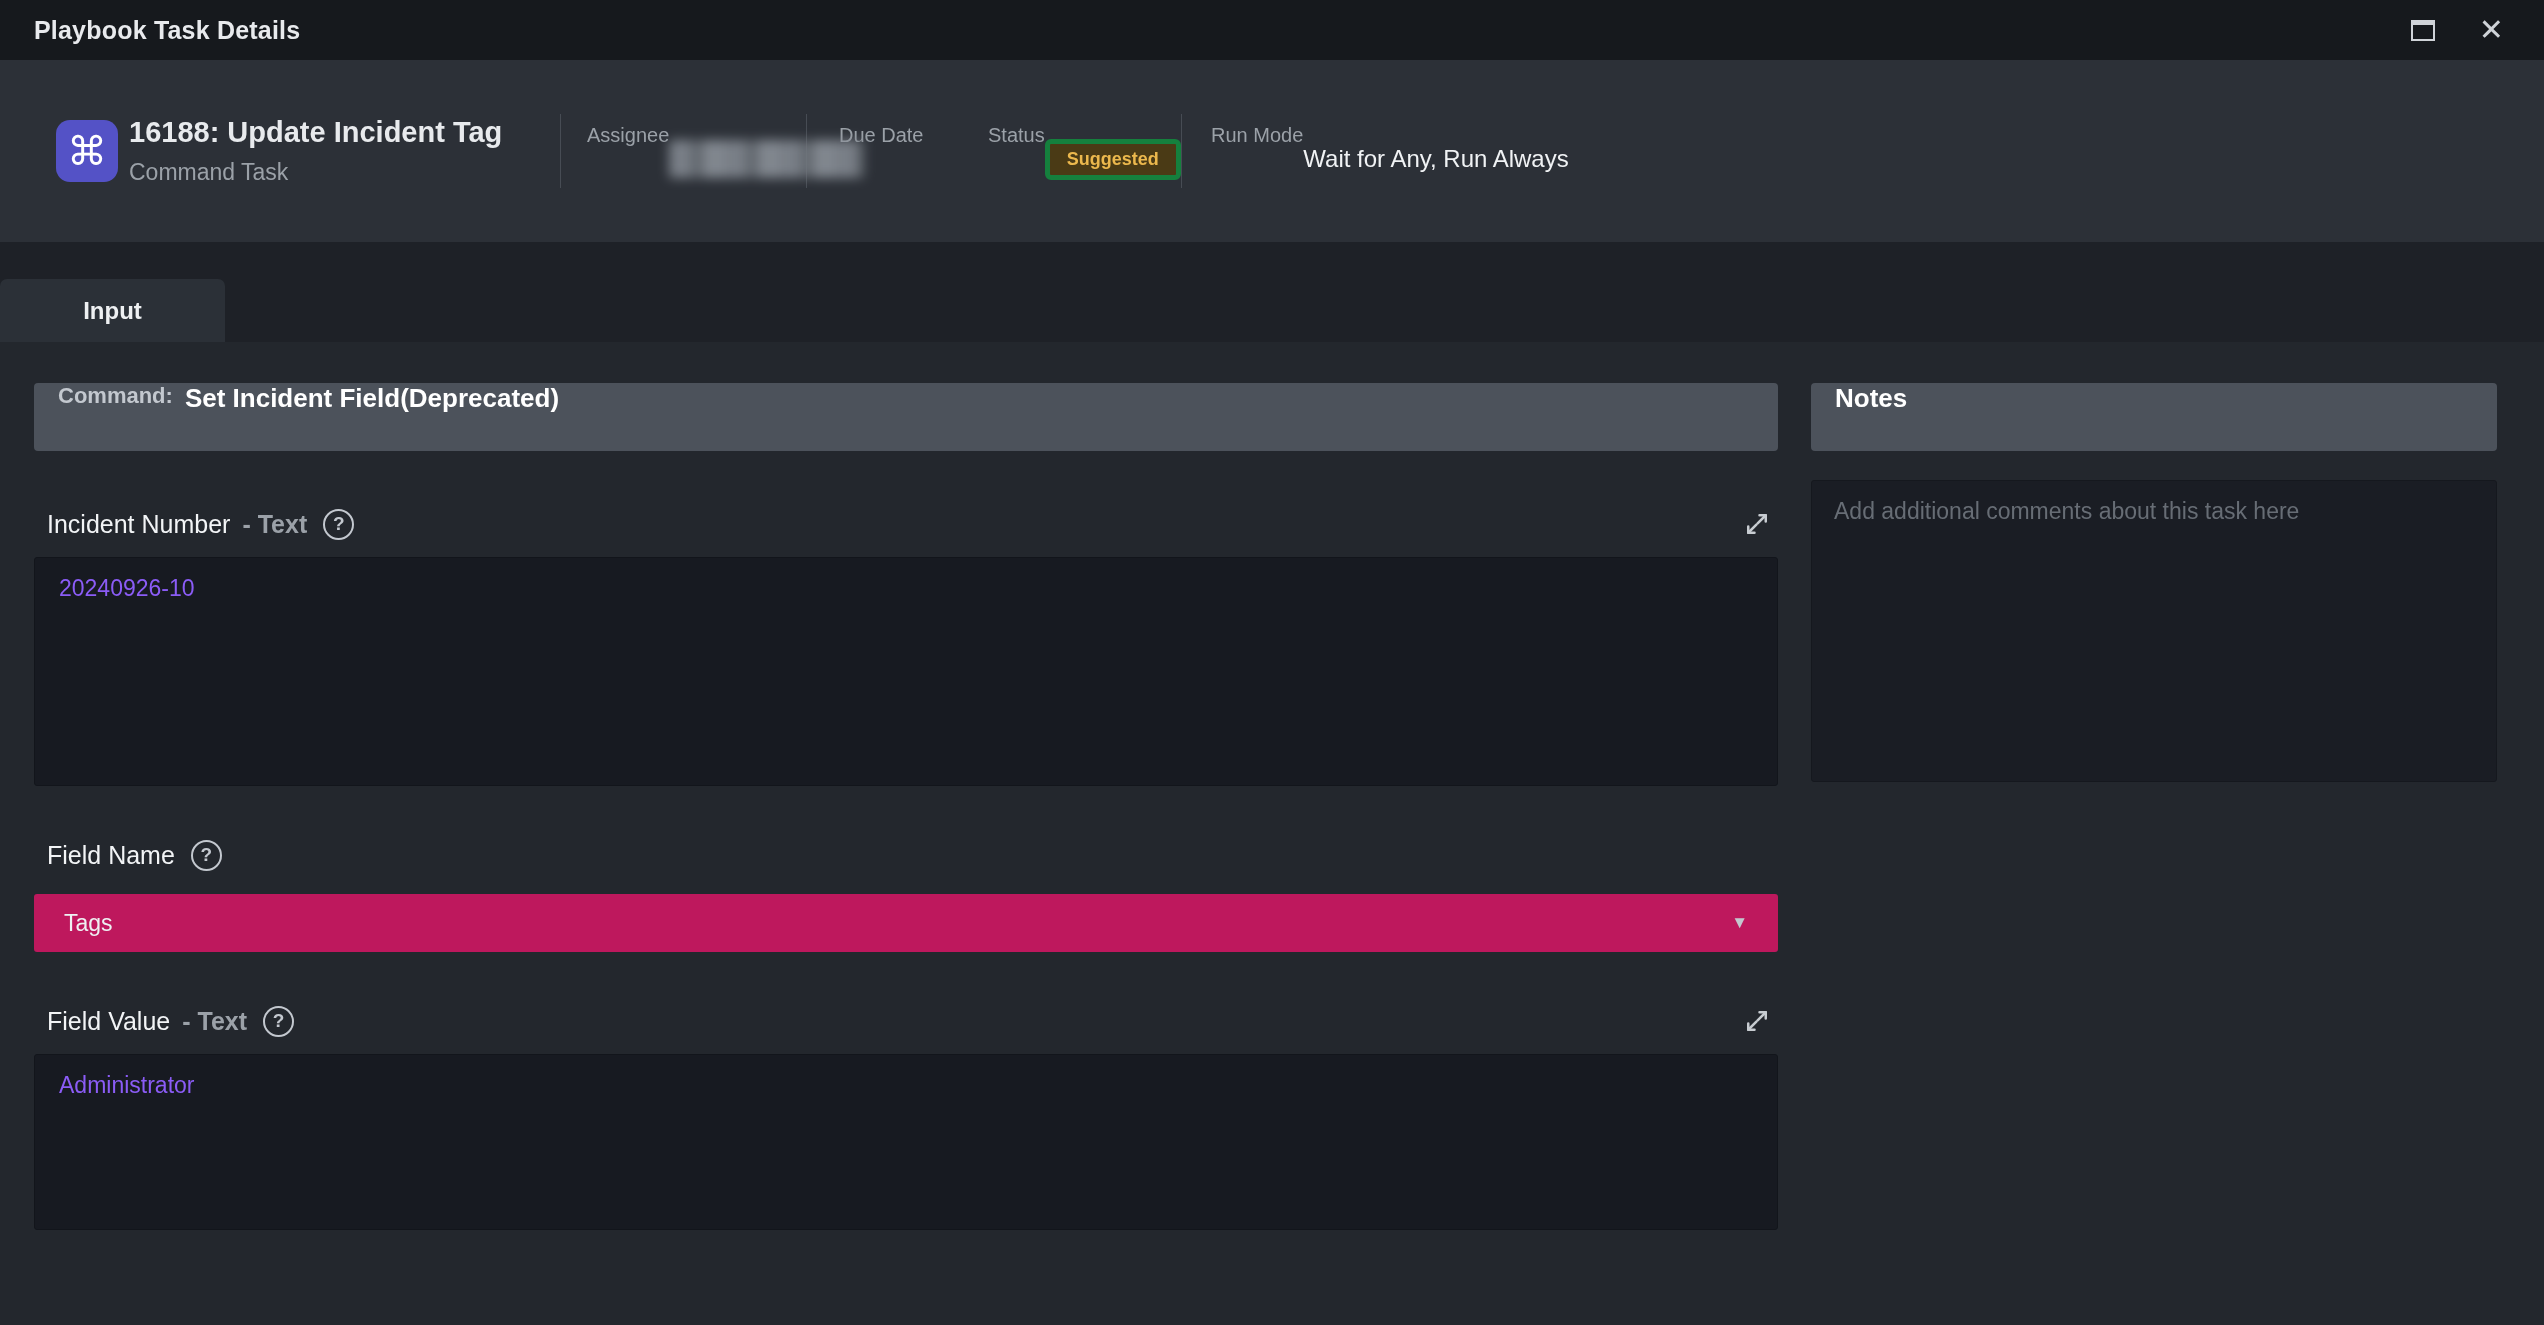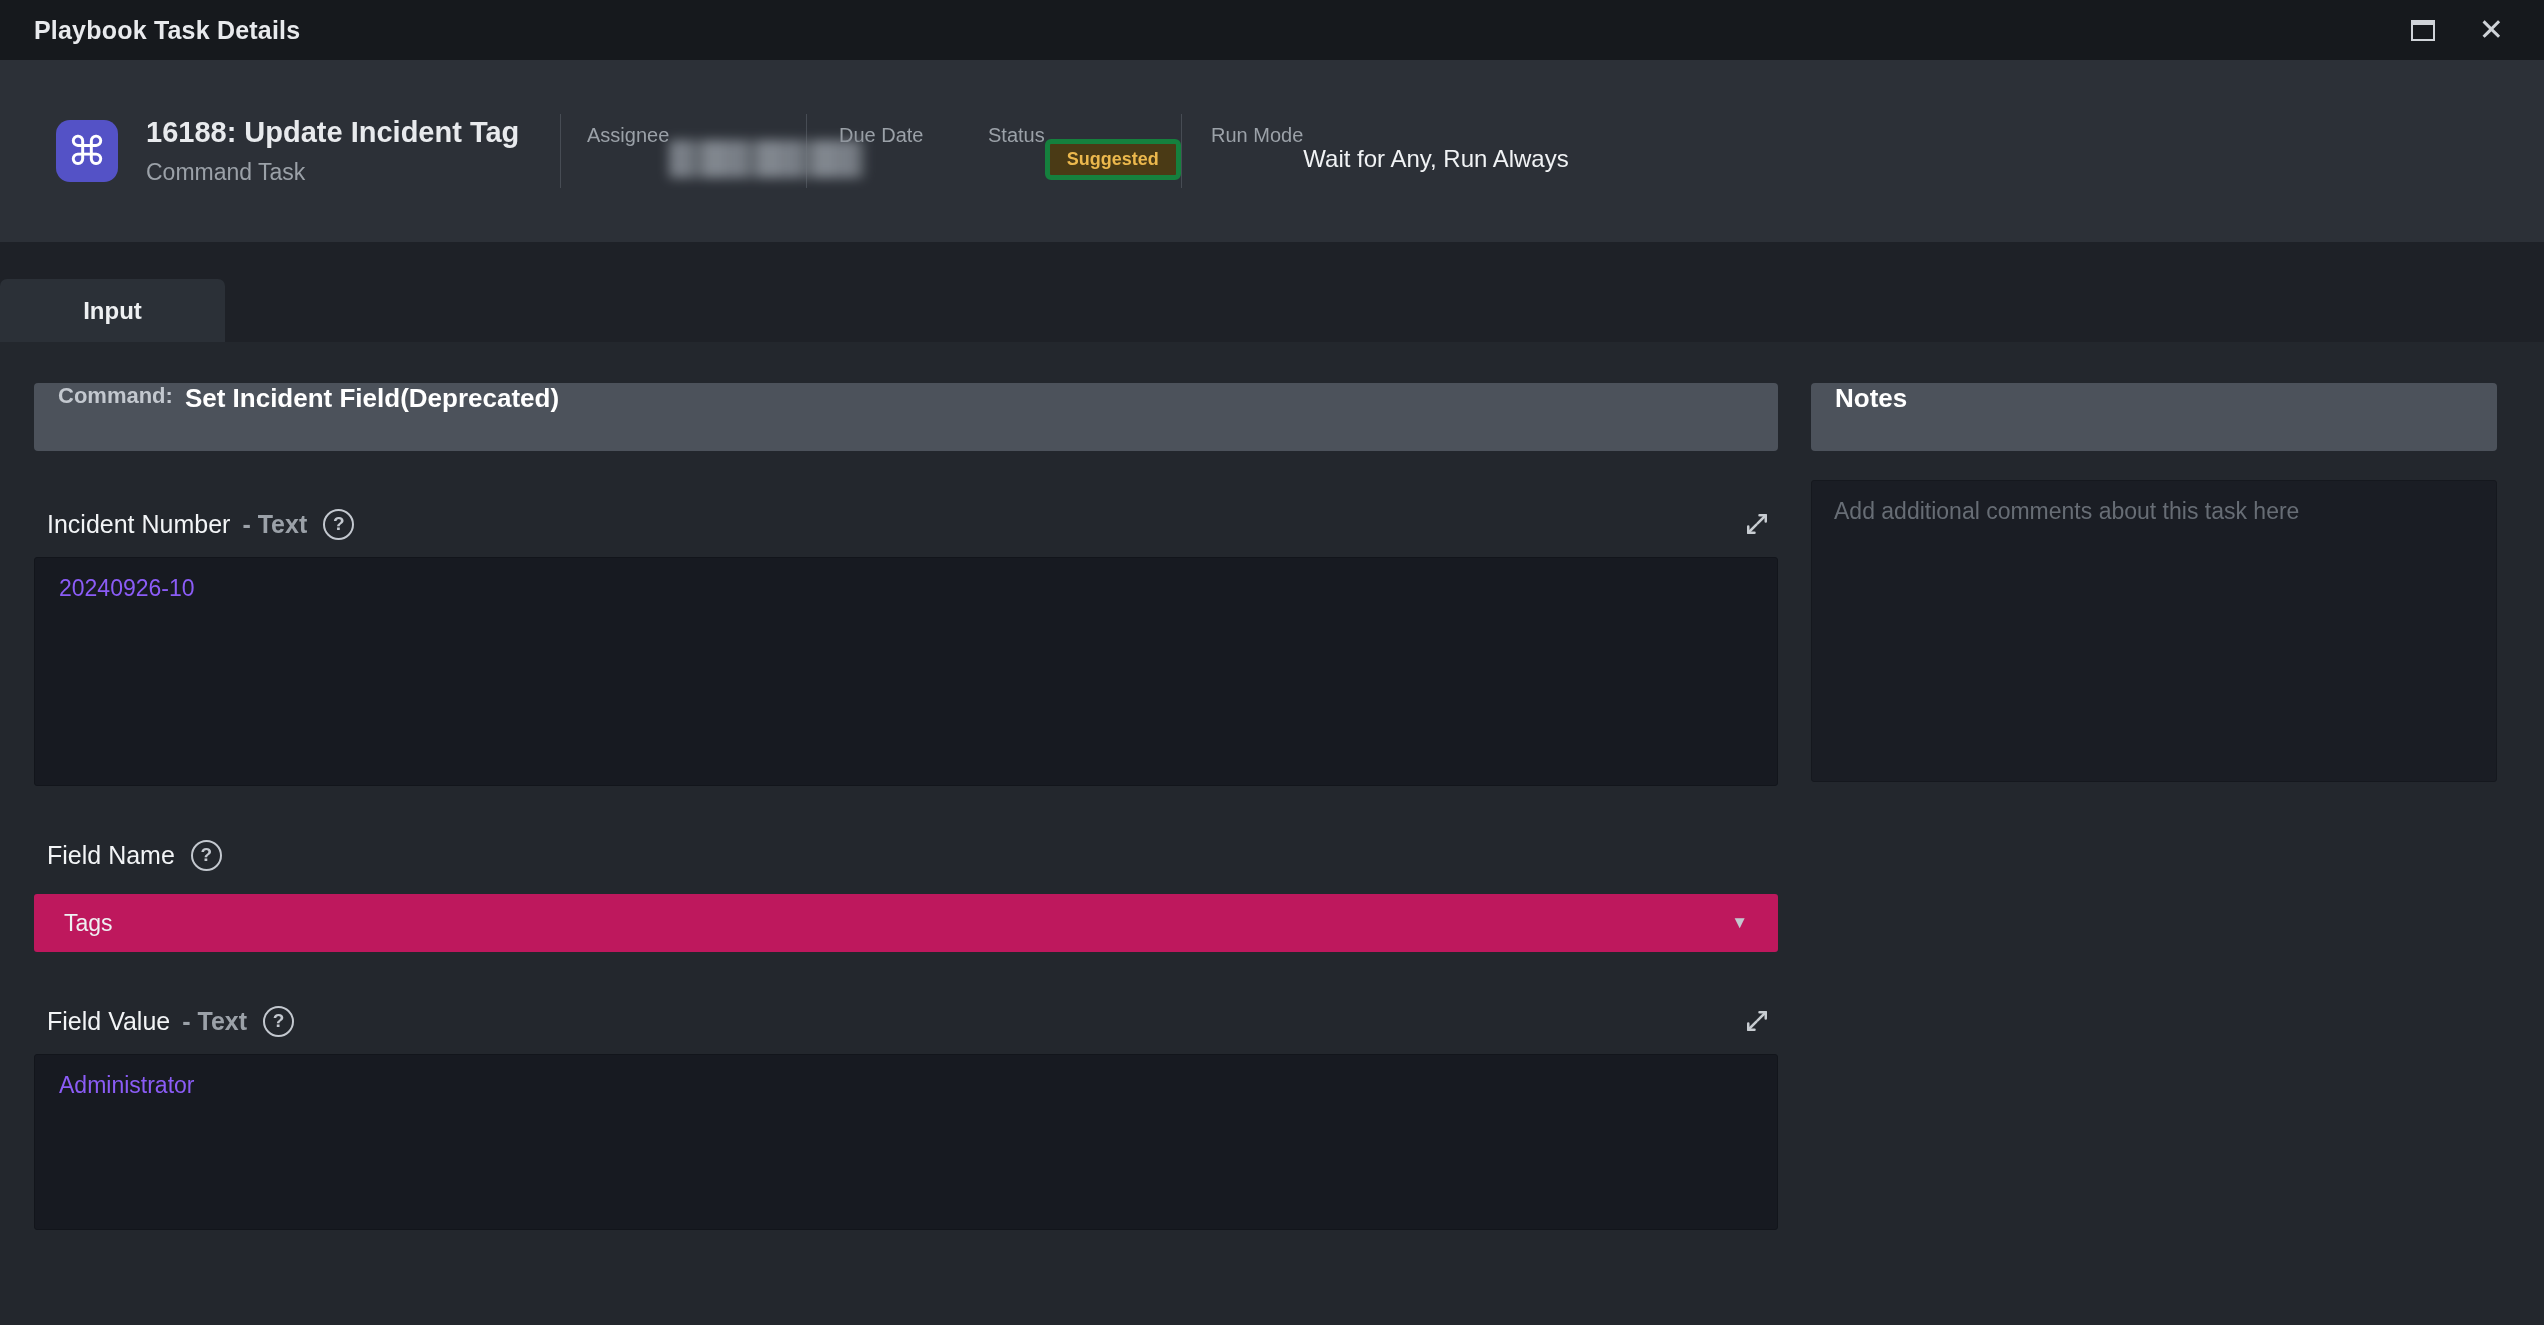--- a/index.html
+++ b/index.html
@@ -33,21 +33,21 @@
     display: flex; align-items: center;
     padding: 0 40px 0 56px;
   }
   .task-block { display: flex; align-items: center; width: 504px; flex: 0 0 auto; }
   .task-icon {
     width: 62px; height: 62px; flex: 0 0 auto;
     background: #5452c6; border-radius: 14px;
     display: flex; align-items: center; justify-content: center;
     font-size: 40px; color: #ffffff;
   }
-  .task-heading { margin-left: 28px; min-width: 0; }
+  .task-heading { margin-left: 11px; min-width: 0; }
   .task-title { font-size: 29px; font-weight: bold; white-space: nowrap; }
   .task-type { font-size: 23px; color: #9ba1a8; margin-top: 10px; }
 
   .vdiv { width: 1px; height: 74px; background: #474c54; flex: 0 0 auto; }
 
   .meta-col { display: flex; flex-direction: row; flex: 0 0 auto; align-self: center; padding-top: 2px; }
   .meta-label { font-size: 20px; color: #9ba1a8; }
   .meta-value { margin-top: 14px; font-size: 24px; min-height: 42px; display: flex; align-items: center; }
   .col-assignee { width: 245px; padding-left: 26px; }
   .col-duedate  { width: 181px; padding-left: 32px; }

